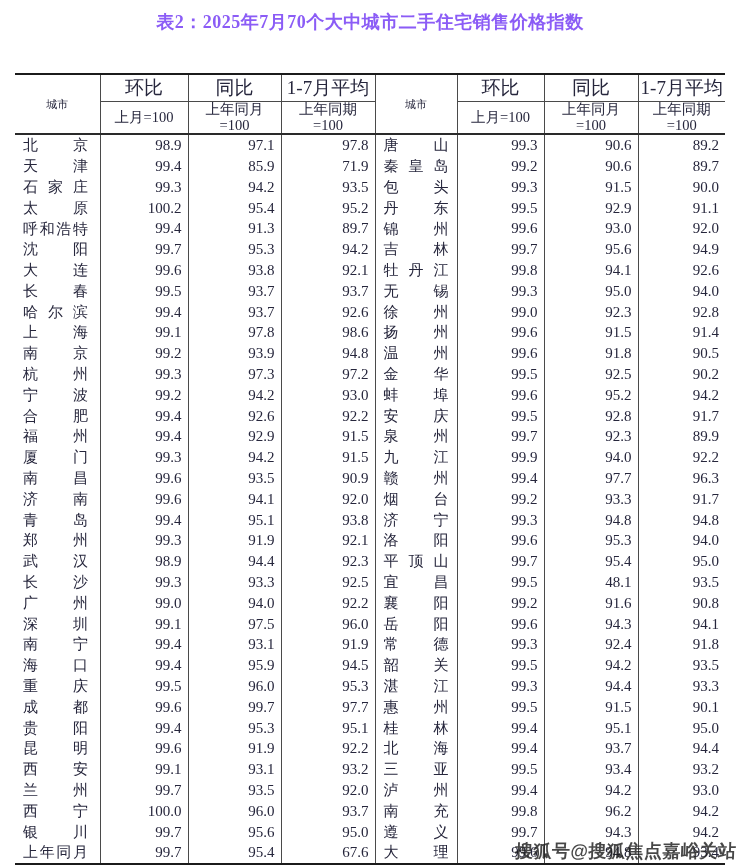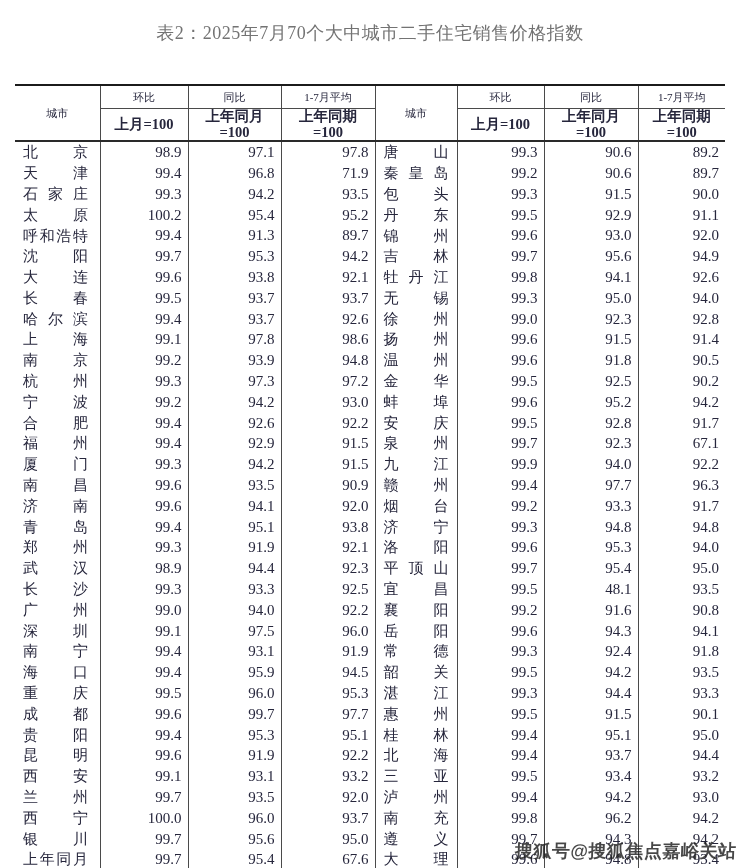--- a/index.html
+++ b/index.html
@@ -7,52 +7,51 @@
     width: 740px; height: 868px;
     background: #ffffff;
     font-family: "Liberation Serif", "DejaVu Serif", serif;
     color: #26263c;
     position: relative;
     overflow: hidden;
   }
   .title {
     text-align: center;
     font-size: 18px;
-    font-weight: normal;
-    color: #737373;
-    padding-top: 21px;
+    font-weight: bold;
+    color: #8b5cf6;
+    padding-top: 10px;
     letter-spacing: 0.5px;
     line-height: 24px;
   }
   table.idx {
     border-collapse: collapse;
     table-layout: fixed;
     width: 710px;
     margin: 39px 0 0 15px;
     border-top: 2.5px solid #1b1b1b;
     border-bottom: 2.5px solid #1b1b1b;
   }
   thead { border-bottom: 2px solid #2a2a2a; }
   th, td {
     padding: 0;
     border-left: 1px solid #4a4a4a;
     font-weight: normal;
     overflow: hidden;
   }
   th.first, td.first { border-left: none; }
-  tr.h1 th { height: 22px; font-size: 11px; }
+  tr.h1 th { height: 22px; font-size: 19px; }
   tr.h1 th.sub { border-bottom: 1px solid #4a4a4a; }
   tr.h1 th.cityspan { font-size: 11px; }
   tr.h2 th {
     height: 30px;
     font-size: 14.5px;
     white-space: pre-line;
     line-height: 1.08;
     vertical-align: middle;
-    font-weight: bold;
   }
   tbody td { height: 20.8px; font-size: 15px; vertical-align: middle; }
   td.num { text-align: right; padding-right: 6px; }
   div.city {
     width: 65px;
     margin-left: 8px;
     text-align: justify;
     text-align-last: justify;
     line-height: 20.8px;
     white-space: nowrap;
@@ -124,21 +123,21 @@
         </td>
         <td class="num">99.3</td>
         <td class="num">90.6</td>
         <td class="num">89.2</td>
       </tr>
       <tr>
         <td class="first">
           <div class="city">天津</div>
         </td>
         <td class="num">99.4</td>
-        <td class="num">96.8</td>
+        <td class="num">85.9</td>
         <td class="num">71.9</td>
         <td>
           <div class="city">秦皇岛</div>
         </td>
         <td class="num">99.2</td>
         <td class="num">90.6</td>
         <td class="num">89.7</td>
       </tr>
       <tr>
         <td class="first">
@@ -313,21 +312,21 @@
           <div class="city">福州</div>
         </td>
         <td class="num">99.4</td>
         <td class="num">92.9</td>
         <td class="num">91.5</td>
         <td>
           <div class="city">泉州</div>
         </td>
         <td class="num">99.7</td>
         <td class="num">92.3</td>
-        <td class="num">67.1</td>
+        <td class="num">89.9</td>
       </tr>
       <tr>
         <td class="first">
           <div class="city">厦门</div>
         </td>
         <td class="num">99.3</td>
         <td class="num">94.2</td>
         <td class="num">91.5</td>
         <td>
           <div class="city">九江</div>

